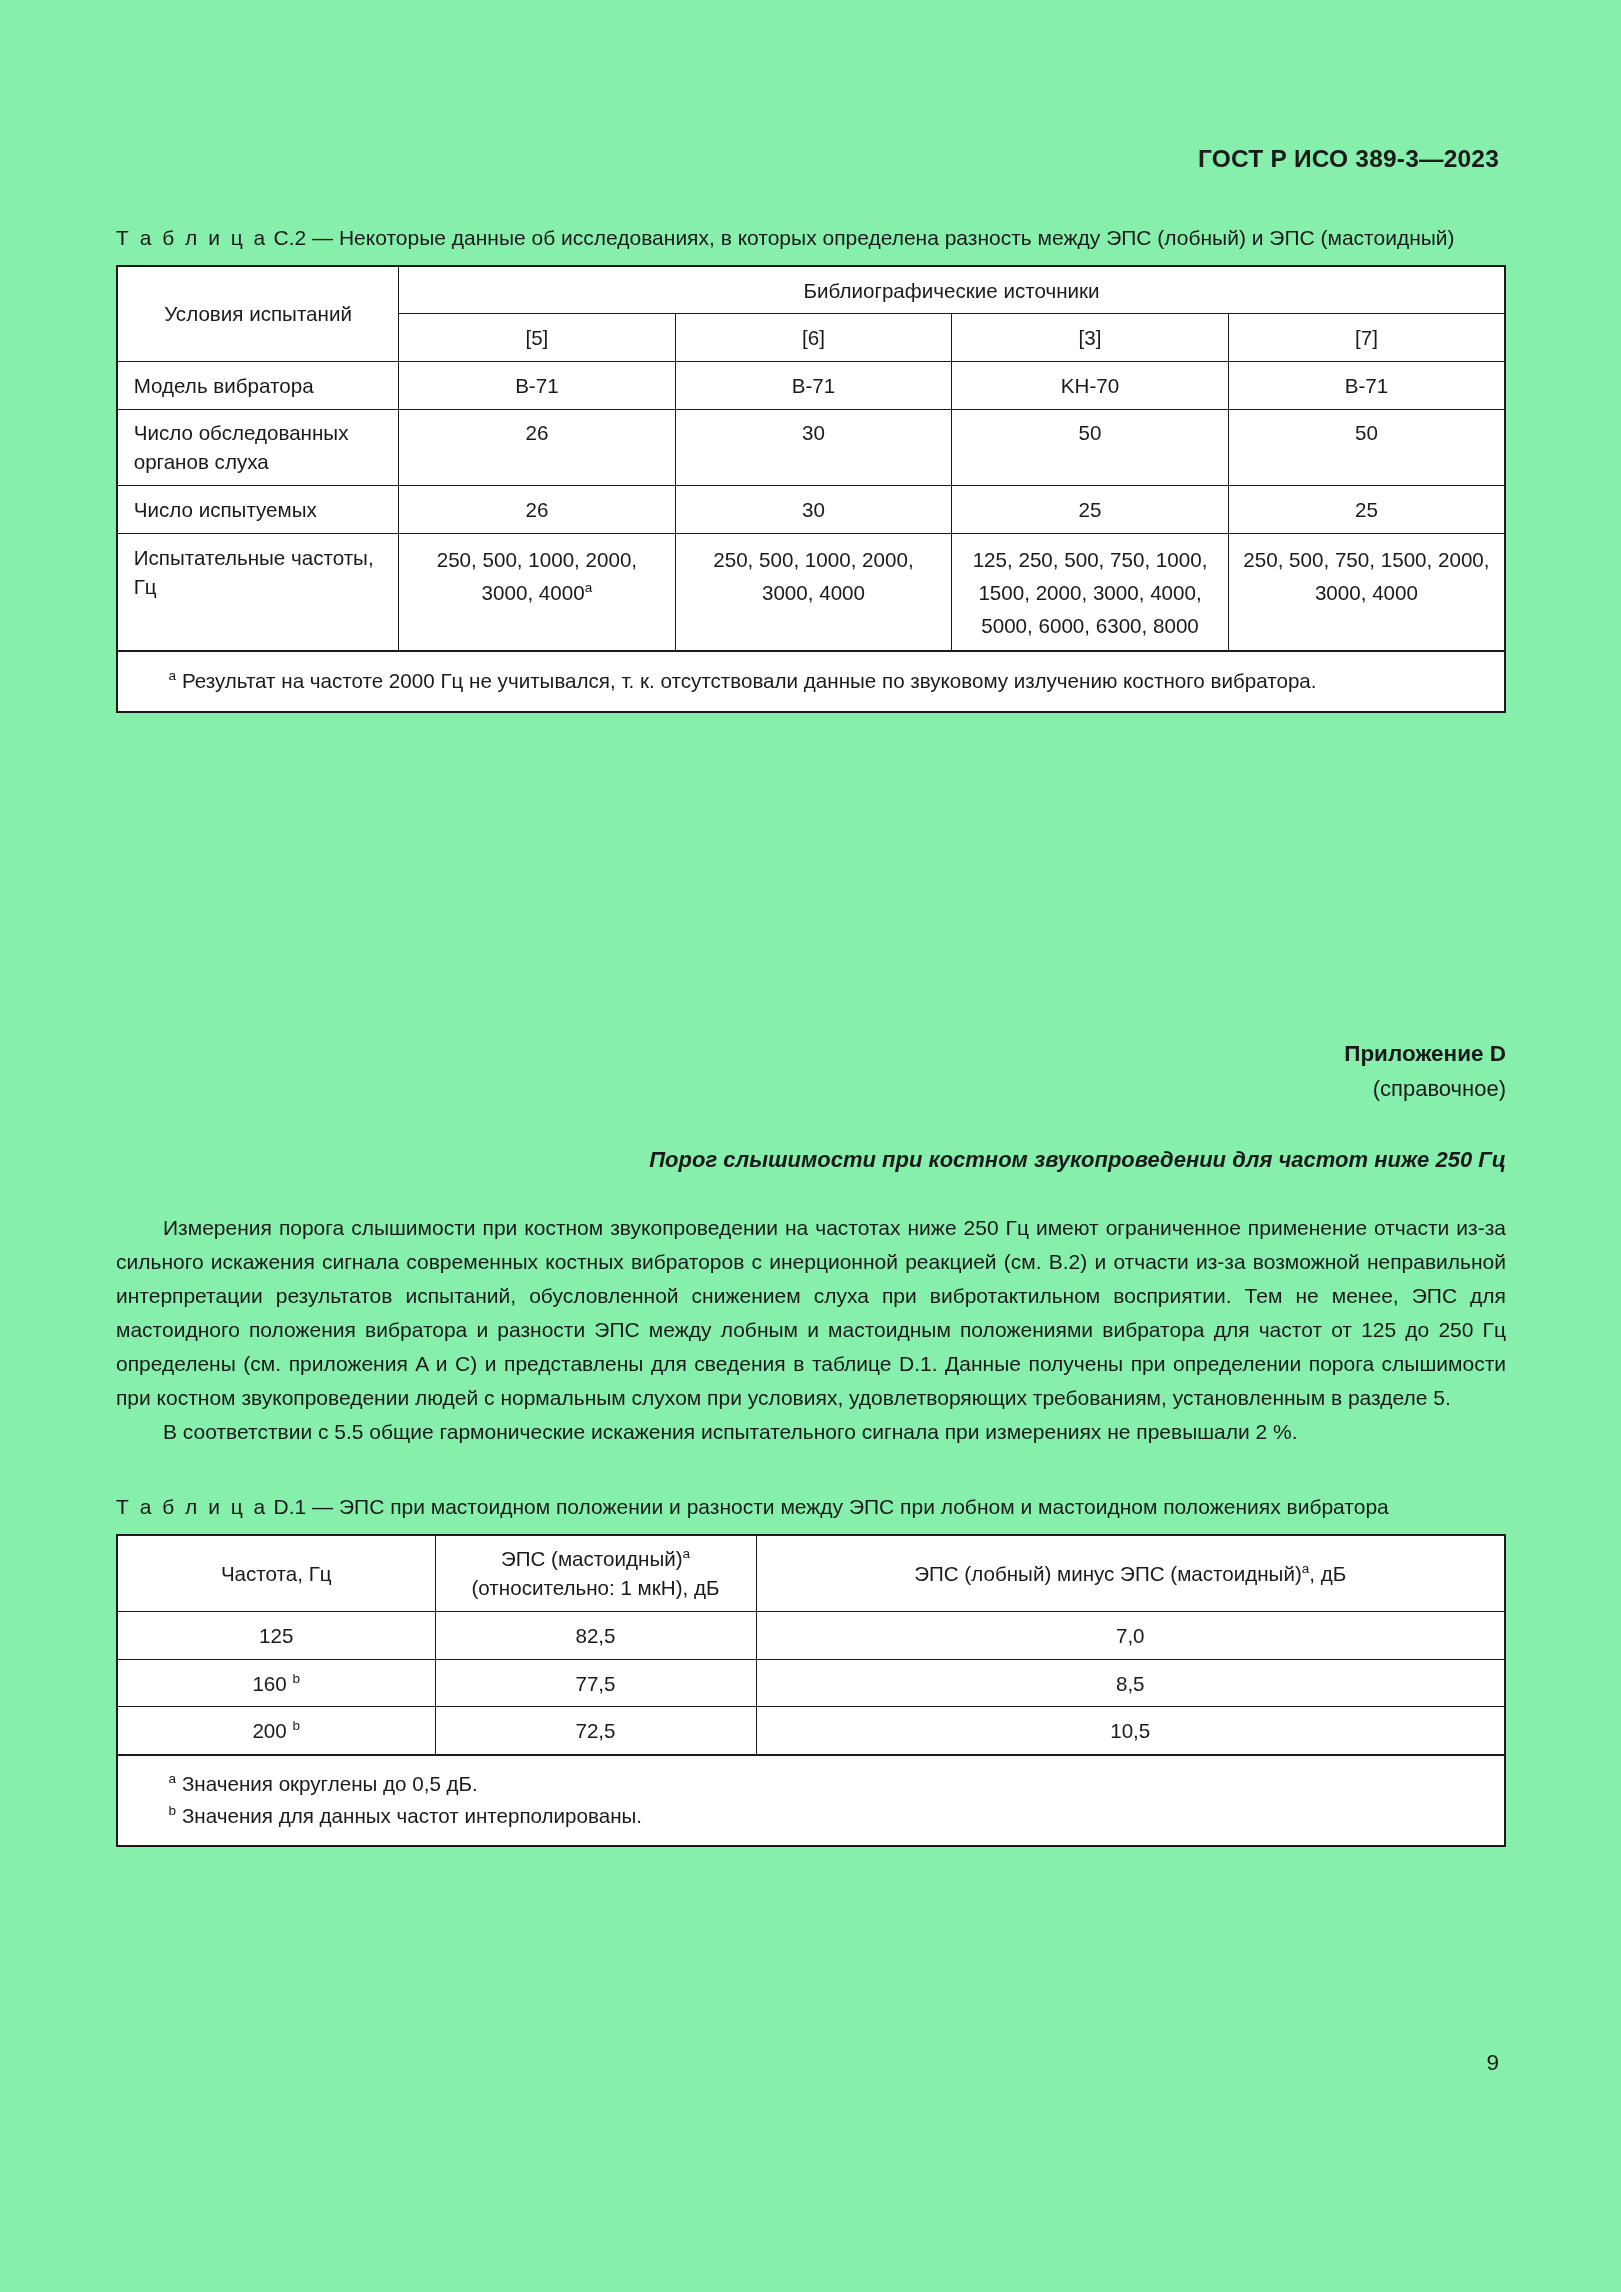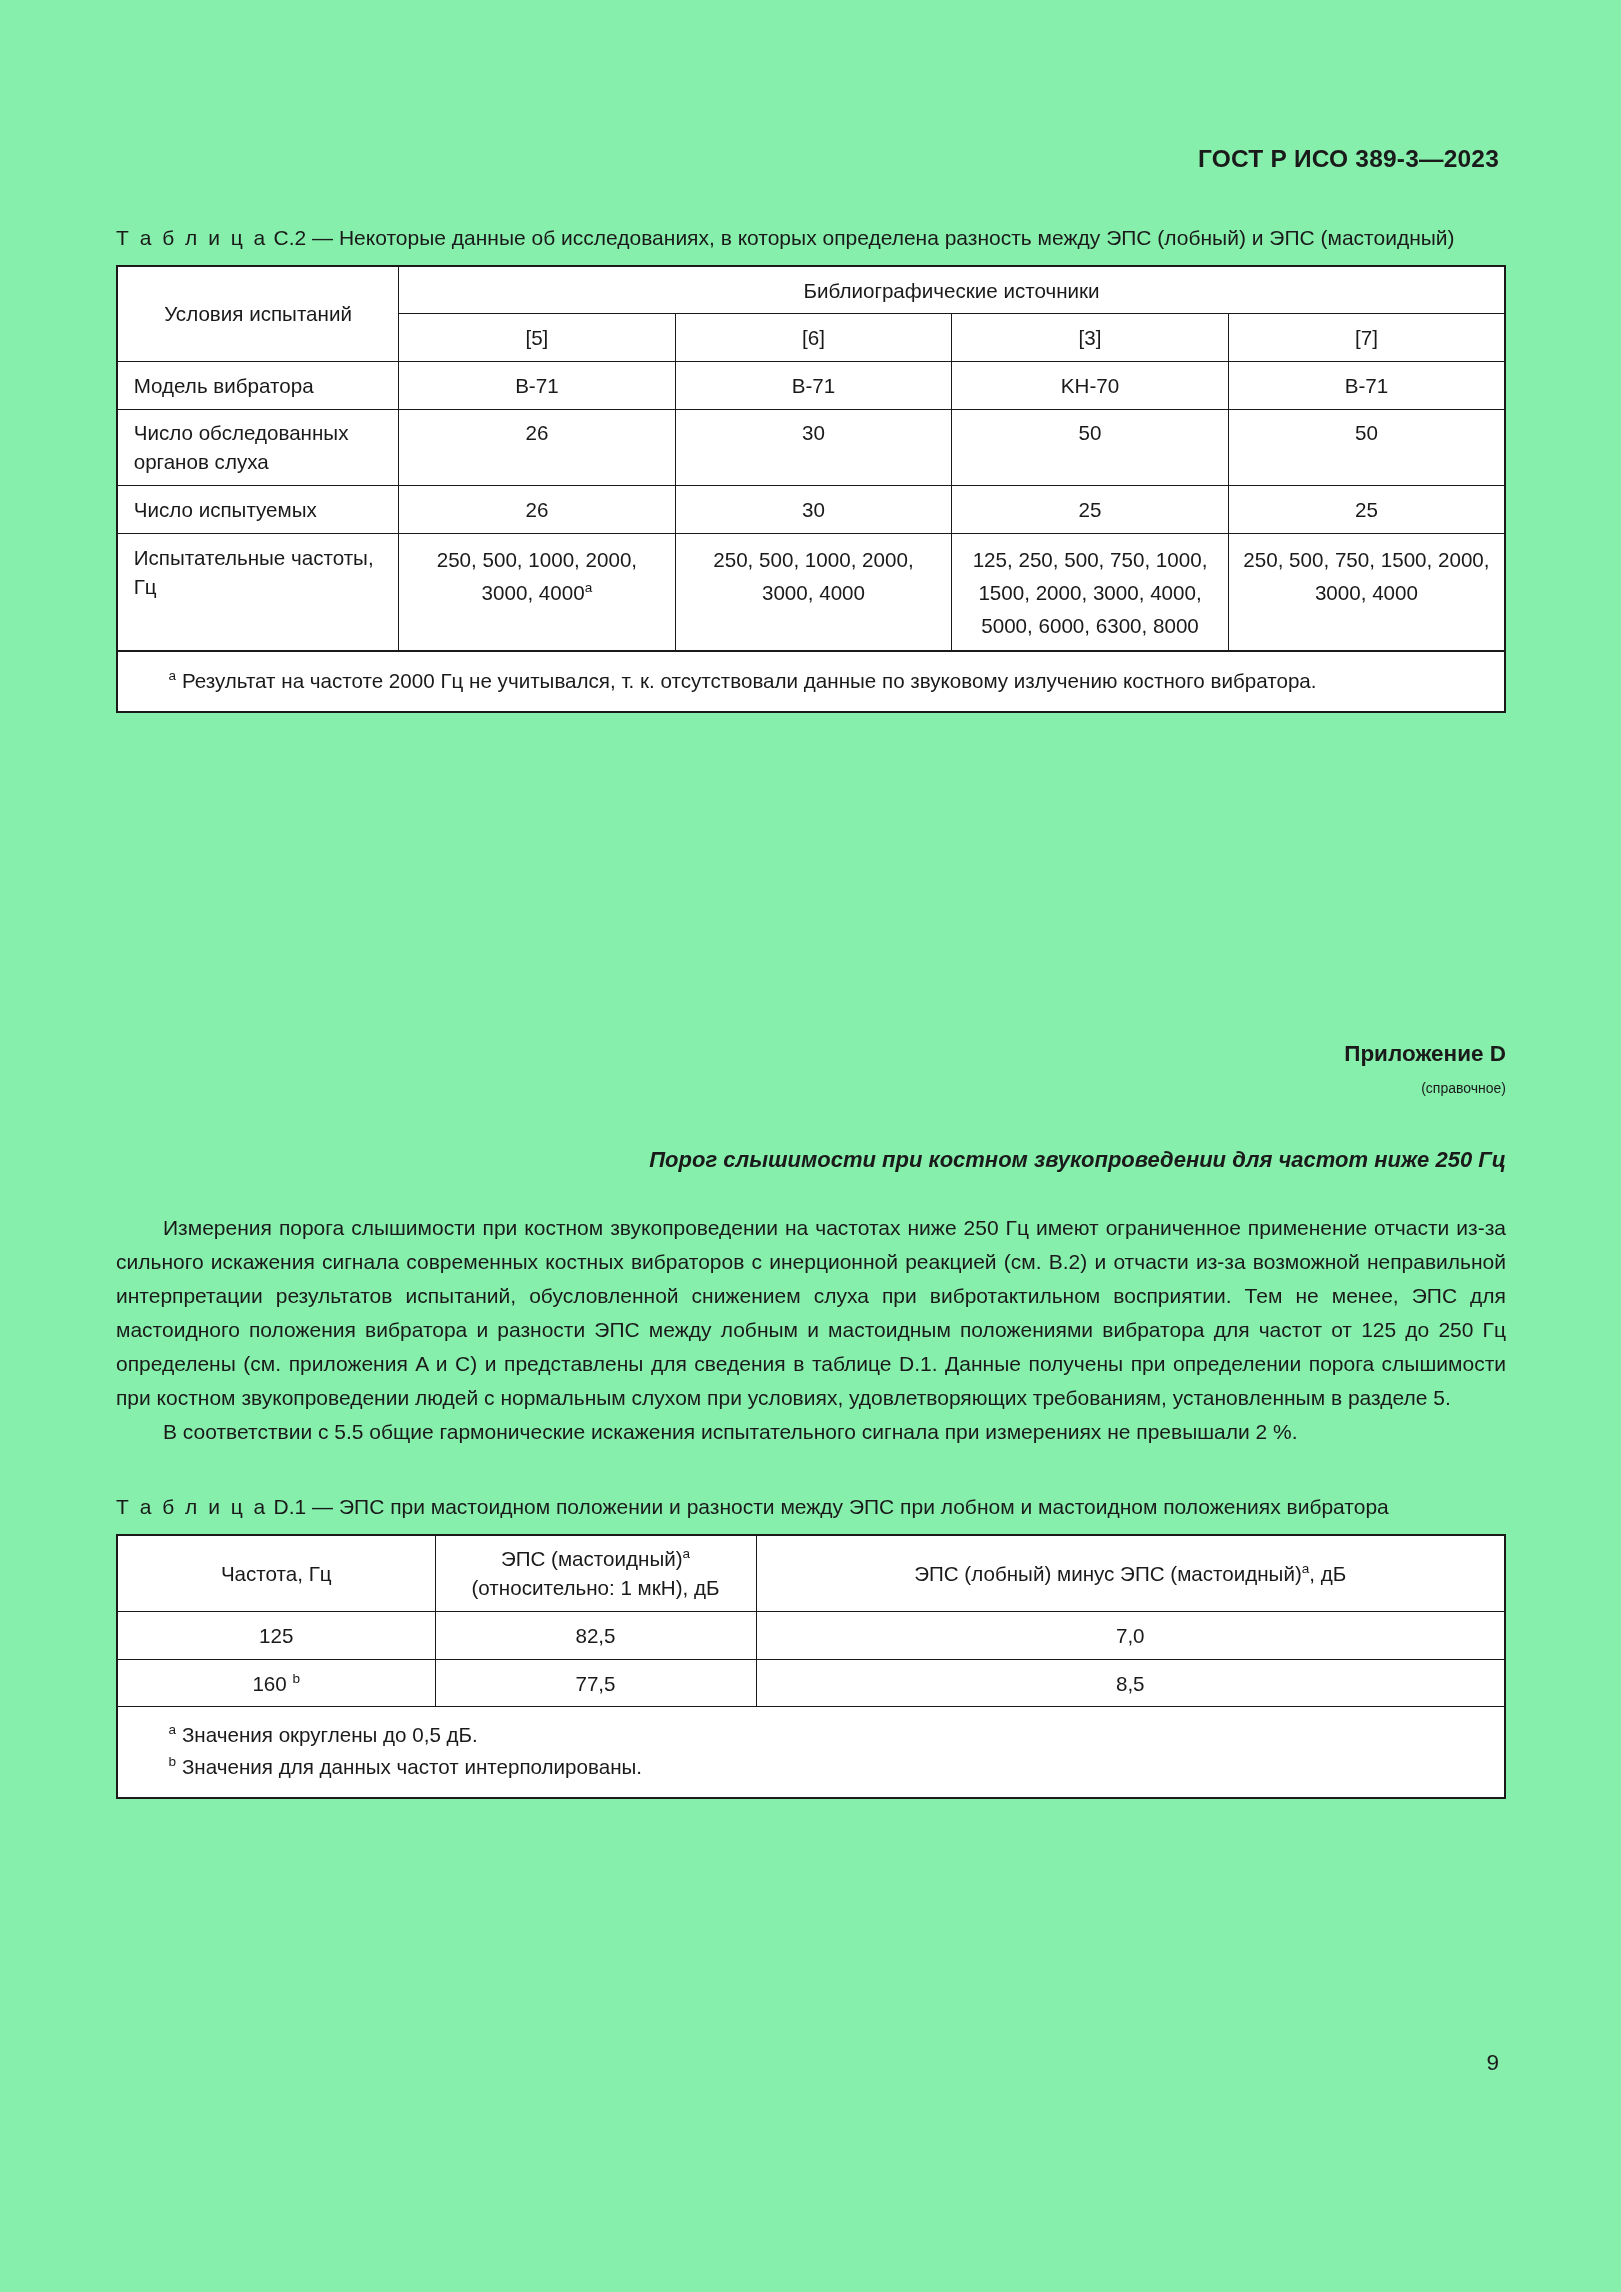--- a/index.html
+++ b/index.html
@@ -94,21 +94,21 @@
   .appendix-block {
     margin-top: 323px;
     text-align: right;
   }
   .appendix-title {
     font-size: 22.5px;
     font-weight: bold;
     line-height: 35px;
   }
   .appendix-sub {
-    font-size: 14px;
+    font-size: 22px;
     font-weight: normal;
     line-height: 35px;
   }
   .appendix-heading {
     margin-top: 37px;
     font-size: 22px;
     font-weight: bold;
     line-height: 33px;
     font-style: italic;
   }
@@ -261,20 +261,25 @@
           <td>82,5</td>
           <td class="thick-r">7,0</td>
         </tr>
 
         <tr>
           <td class="thick-l"><span>160</span> <sup class="fn">b</sup></td>
           <td>77,5</td>
           <td class="thick-r">8,5</td>
         </tr>
 
+        <tr>
+          <td class="thick-l thick-b"><span>200</span> <sup class="fn">b</sup></td>
+          <td class="thick-b">72,5</td>
+          <td class="thick-b thick-r">10,5</td>
+        </tr>
 
         <tr class="fn-row">
           <td class="thick-l thick-r thick-b" colspan="3">
             <span class="fn-line"><span class="fn-indent"></span><sup class="fn">a</sup> <span>Значения округлены до 0,5 дБ.</span></span>
             <span class="fn-line"><span class="fn-indent"></span><sup class="fn">b</sup> <span>Значения для данных частот интерполированы.</span></span>
           </td>
         </tr>
       </tbody>
     </table>
 

